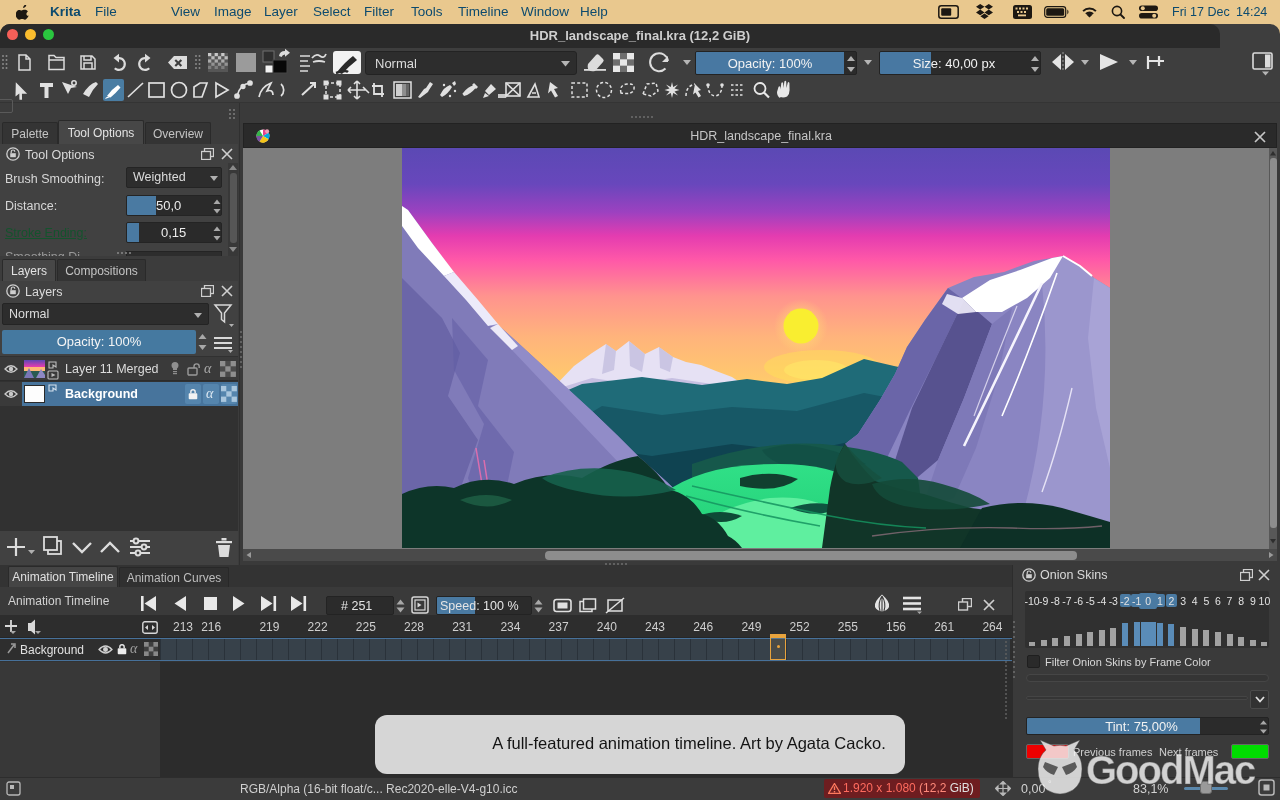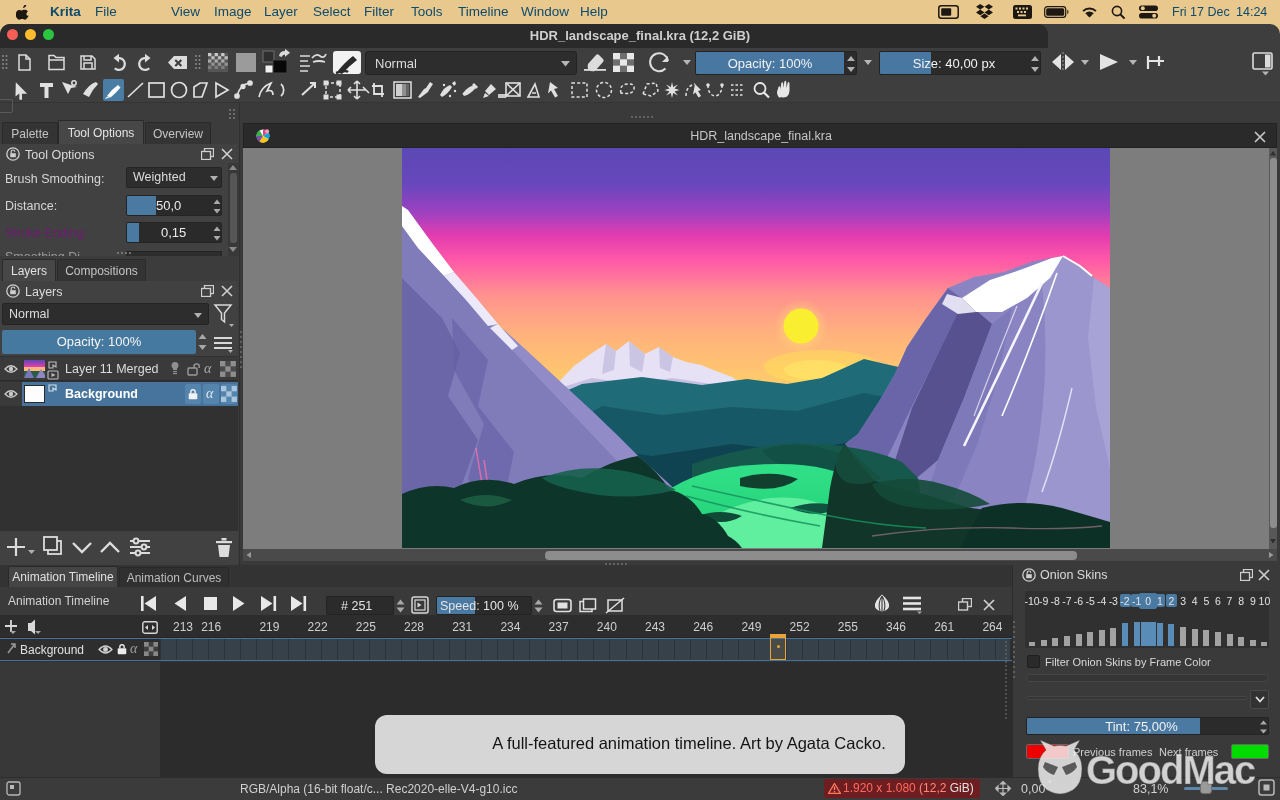--- a/index.html
+++ b/index.html
@@ -65,21 +65,21 @@
     <circle cx="3.8" cy="3.3" r="2" fill="#e9c88e"></circle>
     <rect x="0" y="7.9" width="19" height="5.6" rx="2.8" fill="#1d1812"></rect>
     <circle cx="15.2" cy="10.7" r="2" fill="#e9c88e"></circle>
   </svg>
   <span class="abs" style="left:1172px;top:4.5px;font-weight:500;font-size:12.5px;">Fri 17 Dec</span>
   <span class="abs" style="left:1236px;top:4.5px;font-weight:500;font-size:12.5px;">14:24</span>
 </div>
 
 <div class="abs" id="window" style="left:0;top:24px;width:1280px;height:776px;background:#3e3e3e;border-radius:10px 10px 0 0;"></div>
 
-<div class="abs" style="left:0;top:24px;width:1048px;height:24px;background:#2a2a2a;border-radius:10px 10px 0 0;">
+<div class="abs" style="left:0;top:24px;width:1220px;height:24px;background:#2a2a2a;border-radius:10px 10px 0 0;">
   <div class="abs" style="left:7px;top:5px;width:11px;height:11px;border-radius:50%;background:#f65f58;"></div>
   <div class="abs" style="left:25px;top:5px;width:11px;height:11px;border-radius:50%;background:#fbbd2e;"></div>
   <div class="abs" style="left:43px;top:5px;width:11px;height:11px;border-radius:50%;background:#2ac63f;"></div>
   <div class="abs" style="left:0;top:4px;width:1280px;text-align:center;color:#cfcfcf;font-size:13px;font-weight:bold;">HDR_landscape_final.kra (12,2 GiB)</div>
 </div>
 
 <div class="abs" id="toolbar" style="left:0;top:48px;width:1280px;height:55px;background:#3e3e3e;border-bottom:1px solid #343434;"></div>
 
 <svg class="abs" style="left:0;top:48px;" width="1280" height="29" viewBox="0 0 1280 29">
   <g fill="#8a8a8a">
@@ -346,21 +346,21 @@
 </div>
 <span class="abs" style="left:5px;top:199px;color:#d6d6d6;font-size:12.5px;">Distance:</span>
 <div class="abs" style="left:126px;top:195px;width:96px;height:21px;background:#2a2a2a;border:1px solid #242424;border-radius:2px;overflow:hidden;">
   <div class="abs" style="left:0;top:0;width:29px;height:21px;background:#4a7aa2;"></div>
   <span class="abs" style="left:29px;top:2px;color:#ececec;font-size:13px;">50,0</span>
   <svg class="abs" style="left:84px;top:0;" width="12" height="21">
       <path d="M6,3.5 l3.5,4.5 h-7 z" fill="#a8a8a8"></path>
       <path d="M6,17.5 l3.5,-4.5 h-7 z" fill="#a8a8a8"></path>
     </svg>
 </div>
-<span class="abs" style="left:5px;top:226px;color:#701a75;font-size:12.5px;">Stroke Ending:</span>
+<span class="abs" style="left:5px;top:226px;color:#14532d;font-size:12.5px;text-decoration:underline;">Stroke Ending:</span>
 <div class="abs" style="left:126px;top:222px;width:96px;height:21px;background:#2a2a2a;border:1px solid #242424;border-radius:2px;overflow:hidden;">
   <div class="abs" style="left:0;top:0;width:12px;height:21px;background:#4a7aa2;"></div>
   <span class="abs" style="left:34px;top:2px;color:#ececec;font-size:13px;">0,15</span>
   <svg class="abs" style="left:84px;top:0;" width="12" height="21">
       <path d="M6,3.5 l3.5,4.5 h-7 z" fill="#a8a8a8"></path>
       <path d="M6,17.5 l3.5,-4.5 h-7 z" fill="#a8a8a8"></path>
     </svg>
 </div>
 <div class="abs" style="left:0;top:249px;width:228px;height:7px;background:#414141;color:#9a9a9a;font-size:12.5px;overflow:hidden;">
     <span class="abs" style="left:5px;top:1px;">Smoothing Di</span>
@@ -771,21 +771,21 @@
     <span class="abs" style="left:394px;top:620px;width:40px;text-align:center;color:#cfcfcf;font-size:12px;">228</span>
     <span class="abs" style="left:442.20000000000005px;top:620px;width:40px;text-align:center;color:#cfcfcf;font-size:12px;">231</span>
     <span class="abs" style="left:490.40000000000003px;top:620px;width:40px;text-align:center;color:#cfcfcf;font-size:12px;">234</span>
     <span class="abs" style="left:538.6px;top:620px;width:40px;text-align:center;color:#cfcfcf;font-size:12px;">237</span>
     <span class="abs" style="left:586.8px;top:620px;width:40px;text-align:center;color:#cfcfcf;font-size:12px;">240</span>
     <span class="abs" style="left:635px;top:620px;width:40px;text-align:center;color:#cfcfcf;font-size:12px;">243</span>
     <span class="abs" style="left:683.2px;top:620px;width:40px;text-align:center;color:#cfcfcf;font-size:12px;">246</span>
     <span class="abs" style="left:731.4000000000001px;top:620px;width:40px;text-align:center;color:#cfcfcf;font-size:12px;">249</span>
     <span class="abs" style="left:779.6px;top:620px;width:40px;text-align:center;color:#cfcfcf;font-size:12px;">252</span>
     <span class="abs" style="left:827.8000000000001px;top:620px;width:40px;text-align:center;color:#cfcfcf;font-size:12px;">255</span>
-    <span class="abs" style="left:876px;top:620px;width:40px;text-align:center;color:#cfcfcf;font-size:12px;">346</span>
+    <span class="abs" style="left:876px;top:620px;width:40px;text-align:center;color:#cfcfcf;font-size:12px;">156</span>
     <span class="abs" style="left:924.2px;top:620px;width:40px;text-align:center;color:#cfcfcf;font-size:12px;">261</span>
     <span class="abs" style="left:972.4000000000001px;top:620px;width:40px;text-align:center;color:#cfcfcf;font-size:12px;">264</span>
   </div>
 
 <div class="abs" style="left:0;top:638px;width:1012px;height:23px;background:#2e2e2e;border-top:1px solid #47719a;border-bottom:1px solid #47719a;"></div>
 <svg class="abs" style="left:6px;top:643px;" width="10" height="12" viewBox="0 0 10 12">
     <path d="M2,10 L8,2 M5,1 l4,0 0,4" stroke="#9a9a9a" stroke-width="1.5" fill="none"></path>
   </svg>
 <span class="abs" style="left:20px;top:643px;color:#e0e0e0;font-size:12px;">Background</span>
 <svg class="abs" style="left:98px;top:643px;" width="15" height="13" viewBox="0 0 14 12">

